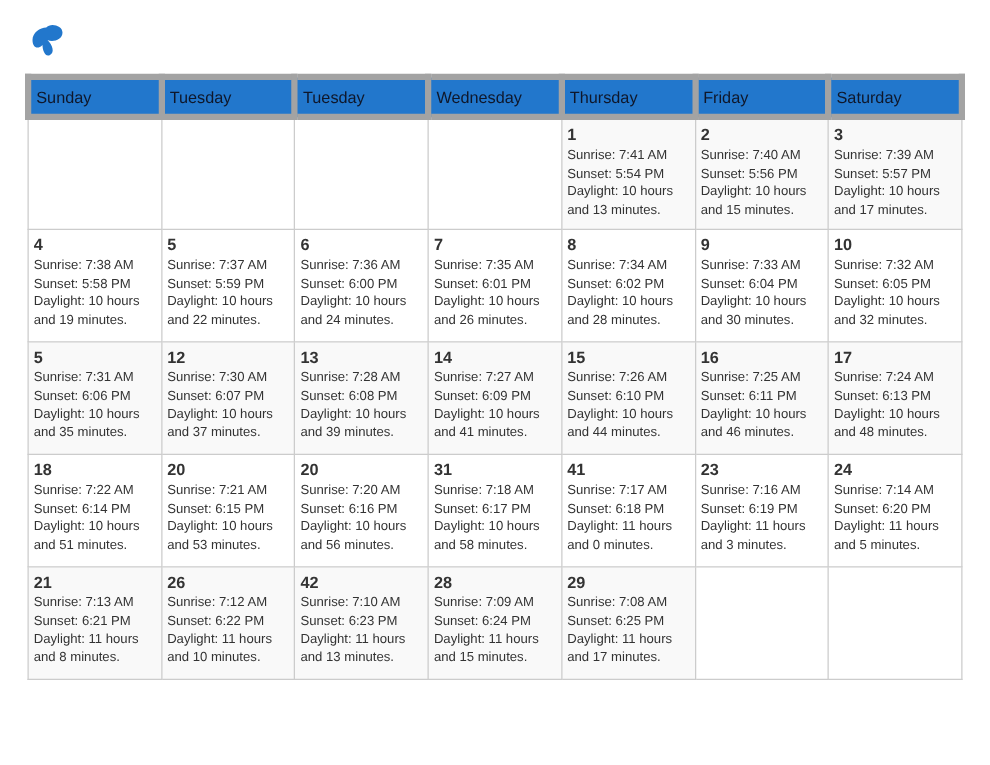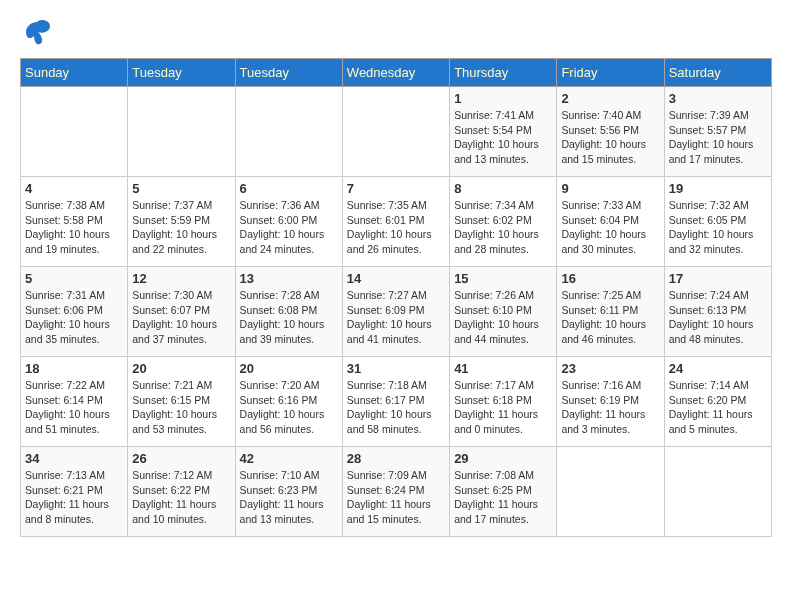--- a/index.html
+++ b/index.html
@@ -43,26 +43,26 @@
       font-size: 16px;
       color: #555;
     }
     table {
       width: 100%;
       border-collapse: collapse;
       font-size: 11px;
     }
     thead tr th {
       background-color: #2277cc;
-      color: #fef9c3;
+      color: #0f172a;
       padding: 6px 4px;
       text-align: left;
       font-size: 13px;
       font-weight: normal;
-      border: 1px solid #a3a3a3;
+      border: 5px solid #a3a3a3;
     }
     tbody tr td {
       border: 1px solid #ccc;
       vertical-align: top;
       padding: 4px;
       height: 90px;
       width: 14.28%;
       background: #fff;
     }
     tbody tr:nth-child(odd) td {
@@ -157,21 +157,21 @@
         </td>
         <td>
           <span class="day-number">8</span>
           <div class="day-info">Sunrise: 7:34 AM<br>Sunset: 6:02 PM<br>Daylight: 10 hours and 28 minutes.</div>
         </td>
         <td>
           <span class="day-number">9</span>
           <div class="day-info">Sunrise: 7:33 AM<br>Sunset: 6:04 PM<br>Daylight: 10 hours and 30 minutes.</div>
         </td>
         <td>
-          <span class="day-number">19</span>
+          <span class="day-number">10</span>
           <div class="day-info">Sunrise: 7:32 AM<br>Sunset: 6:05 PM<br>Daylight: 10 hours and 32 minutes.</div>
         </td>
       </tr>
       <tr>
         <td>
           <span class="day-number">5</span>
           <div class="day-info">Sunrise: 7:31 AM<br>Sunset: 6:06 PM<br>Daylight: 10 hours and 35 minutes.</div>
         </td>
         <td>
           <span class="day-number">12</span>
@@ -223,21 +223,21 @@
           <span class="day-number">23</span>
           <div class="day-info">Sunrise: 7:16 AM<br>Sunset: 6:19 PM<br>Daylight: 11 hours and 3 minutes.</div>
         </td>
         <td>
           <span class="day-number">24</span>
           <div class="day-info">Sunrise: 7:14 AM<br>Sunset: 6:20 PM<br>Daylight: 11 hours and 5 minutes.</div>
         </td>
       </tr>
       <tr>
         <td>
-          <span class="day-number">34</span>
+          <span class="day-number">21</span>
           <div class="day-info">Sunrise: 7:13 AM<br>Sunset: 6:21 PM<br>Daylight: 11 hours and 8 minutes.</div>
         </td>
         <td>
           <span class="day-number">26</span>
           <div class="day-info">Sunrise: 7:12 AM<br>Sunset: 6:22 PM<br>Daylight: 11 hours and 10 minutes.</div>
         </td>
         <td>
           <span class="day-number">42</span>
           <div class="day-info">Sunrise: 7:10 AM<br>Sunset: 6:23 PM<br>Daylight: 11 hours and 13 minutes.</div>
         </td>

